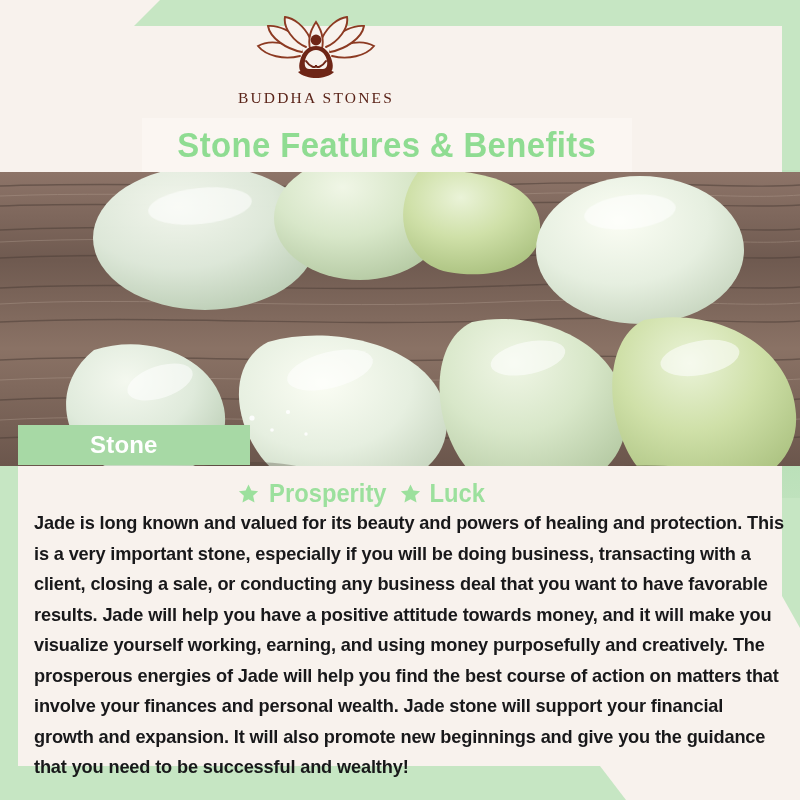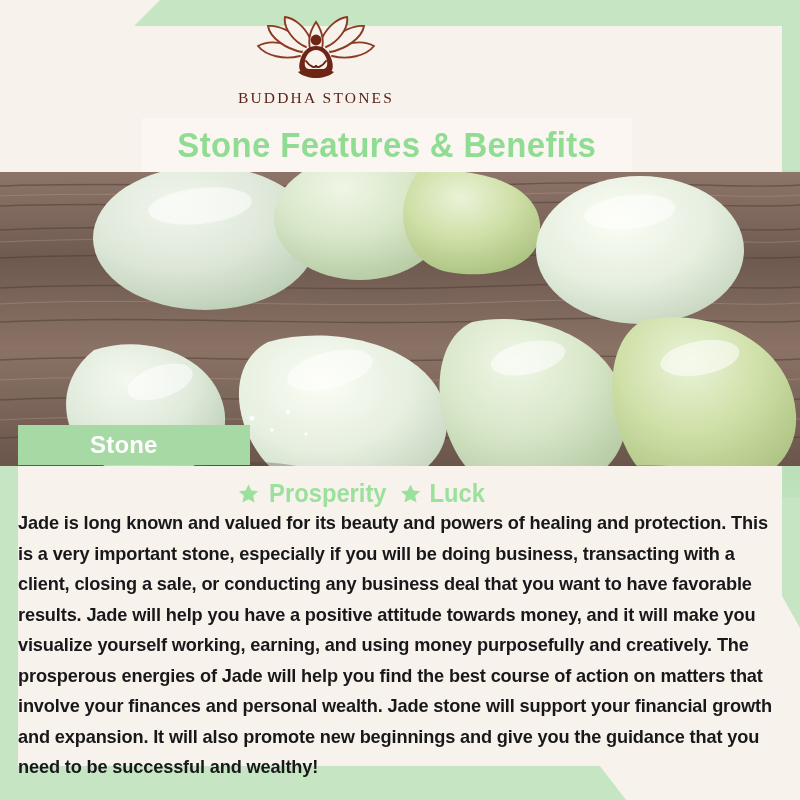--- a/index.html
+++ b/index.html
@@ -147,20 +147,21 @@
   #description {
     position: absolute;
     top: 508px; left: 18px;
     width: 768px;
     color: #18181a;
     font-weight: bold;
     font-size: 18.2px;
     line-height: 30.5px;
     letter-spacing: -0.15px;
     z-index: 3;
+    padding-left: 16px;
   }
 </style>
 </head>
 <body>
 
 <div id="card">
 
   <div class="deco" id="deco-top"></div>
   <div class="deco" id="deco-right-upper"></div>
   <div class="deco" id="deco-right-photo"></div>

